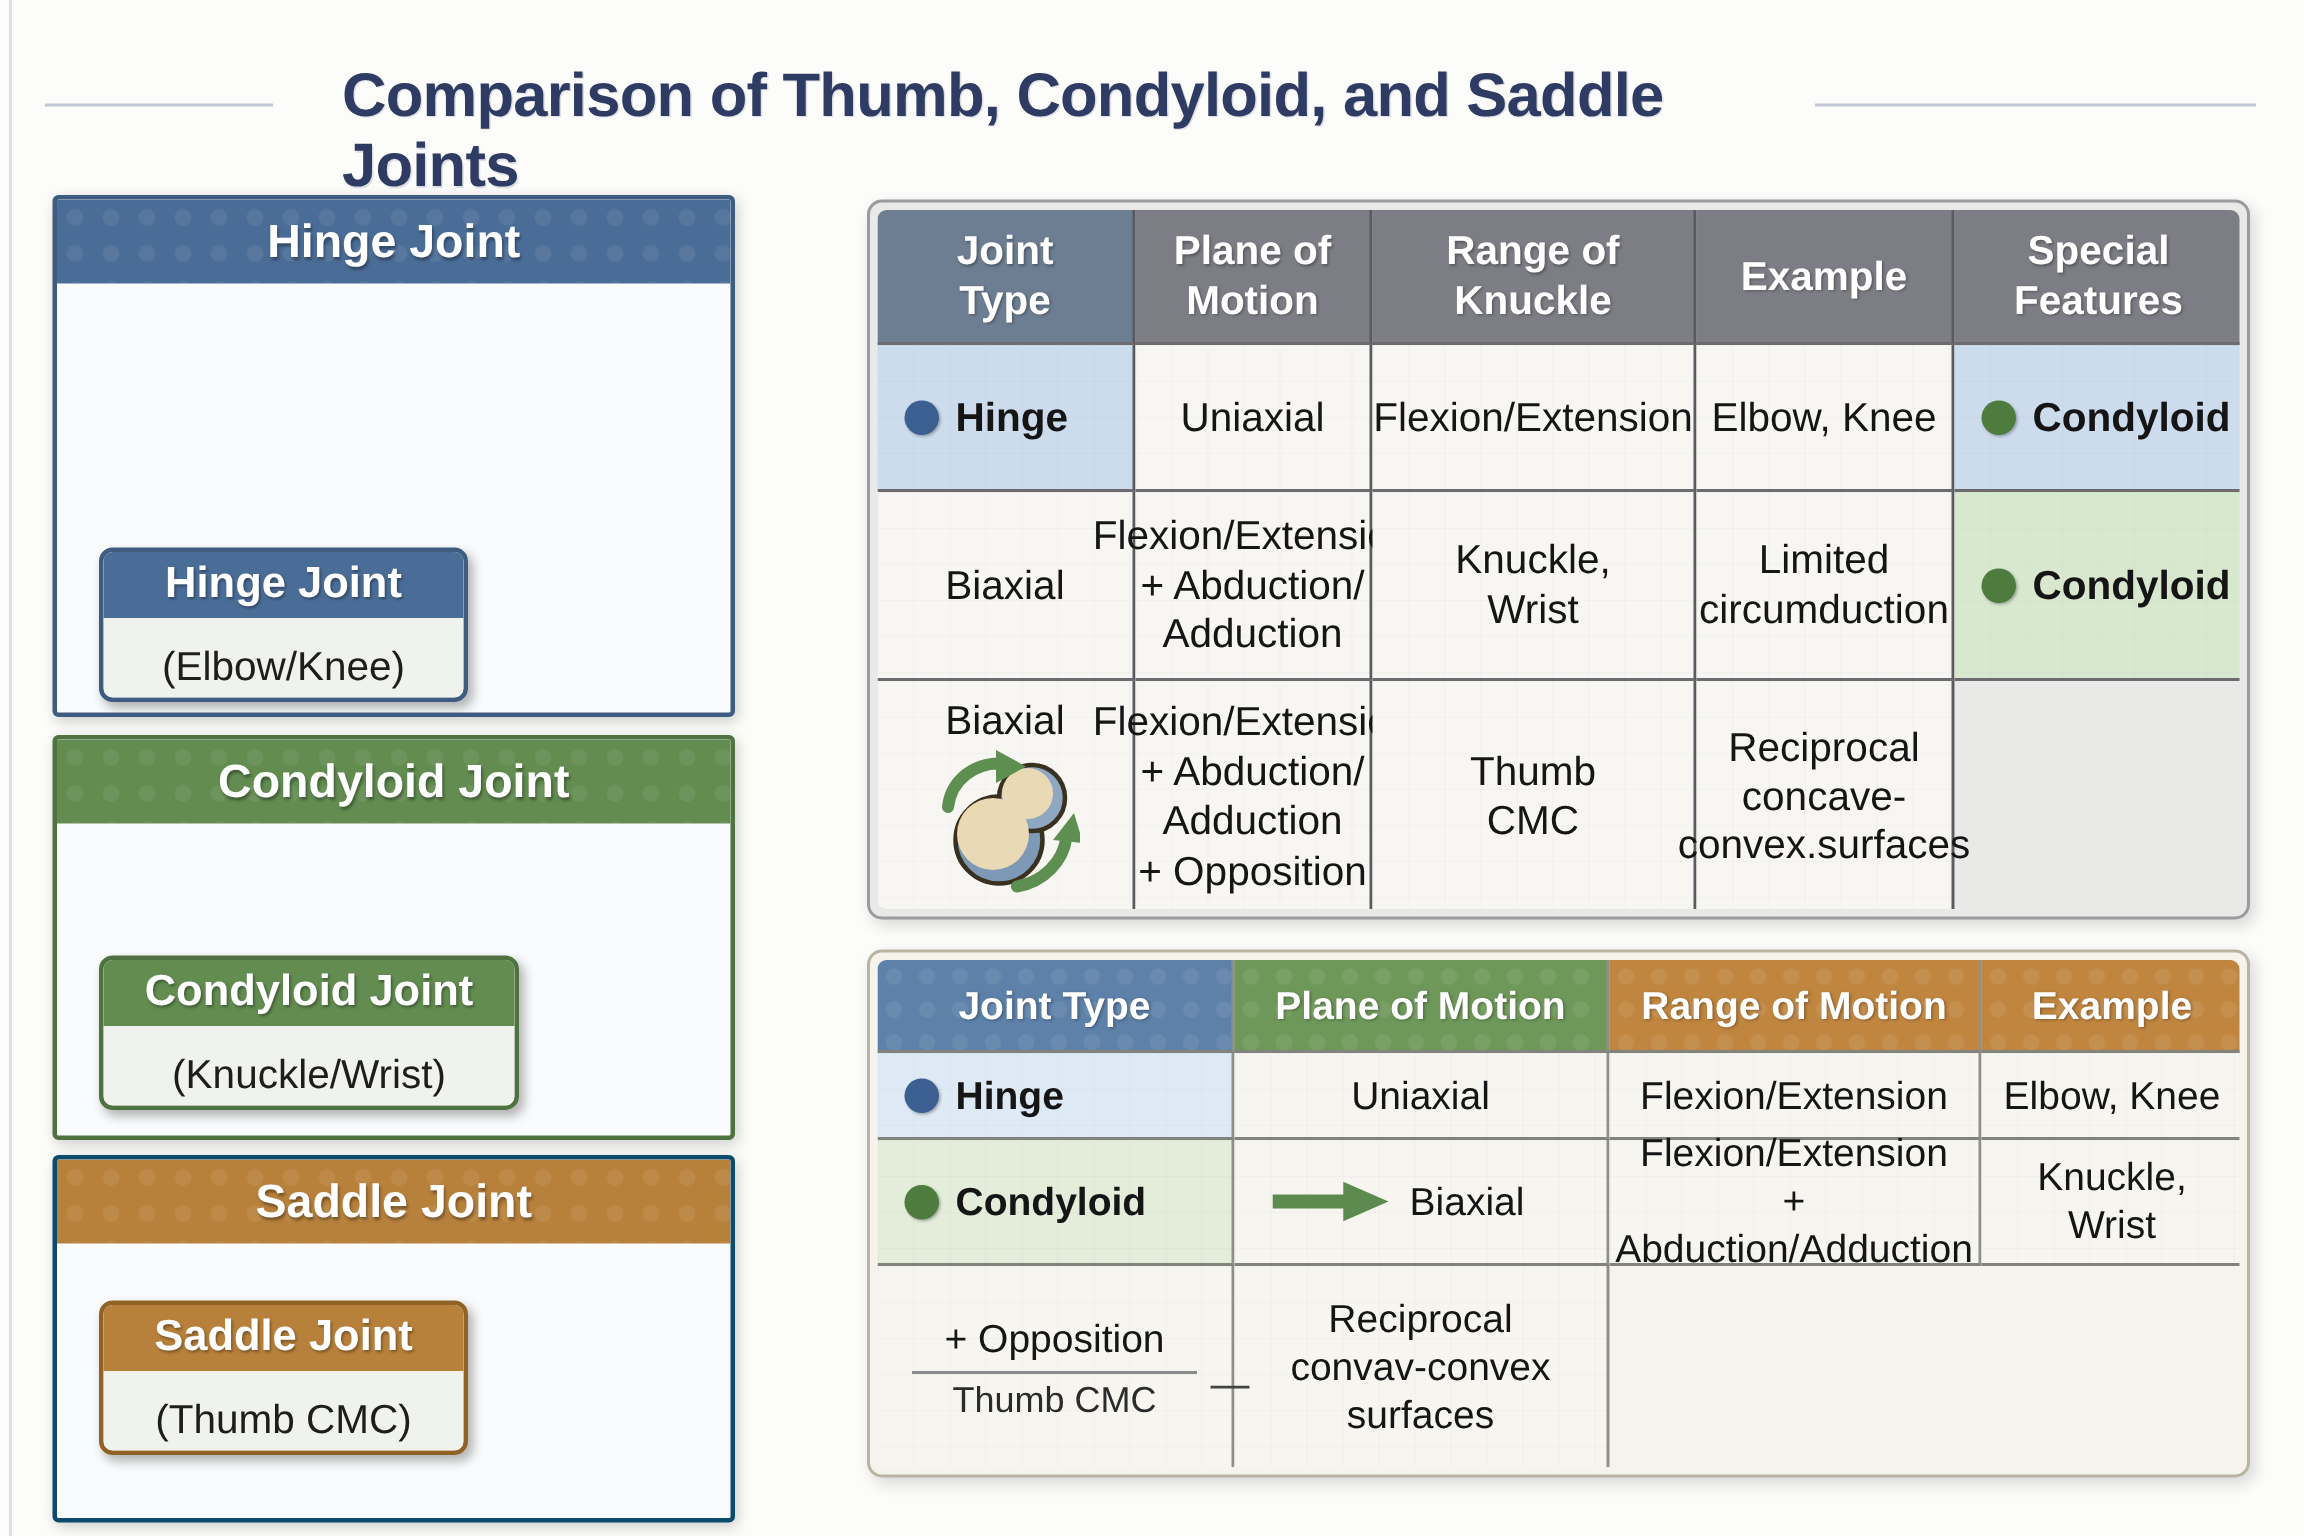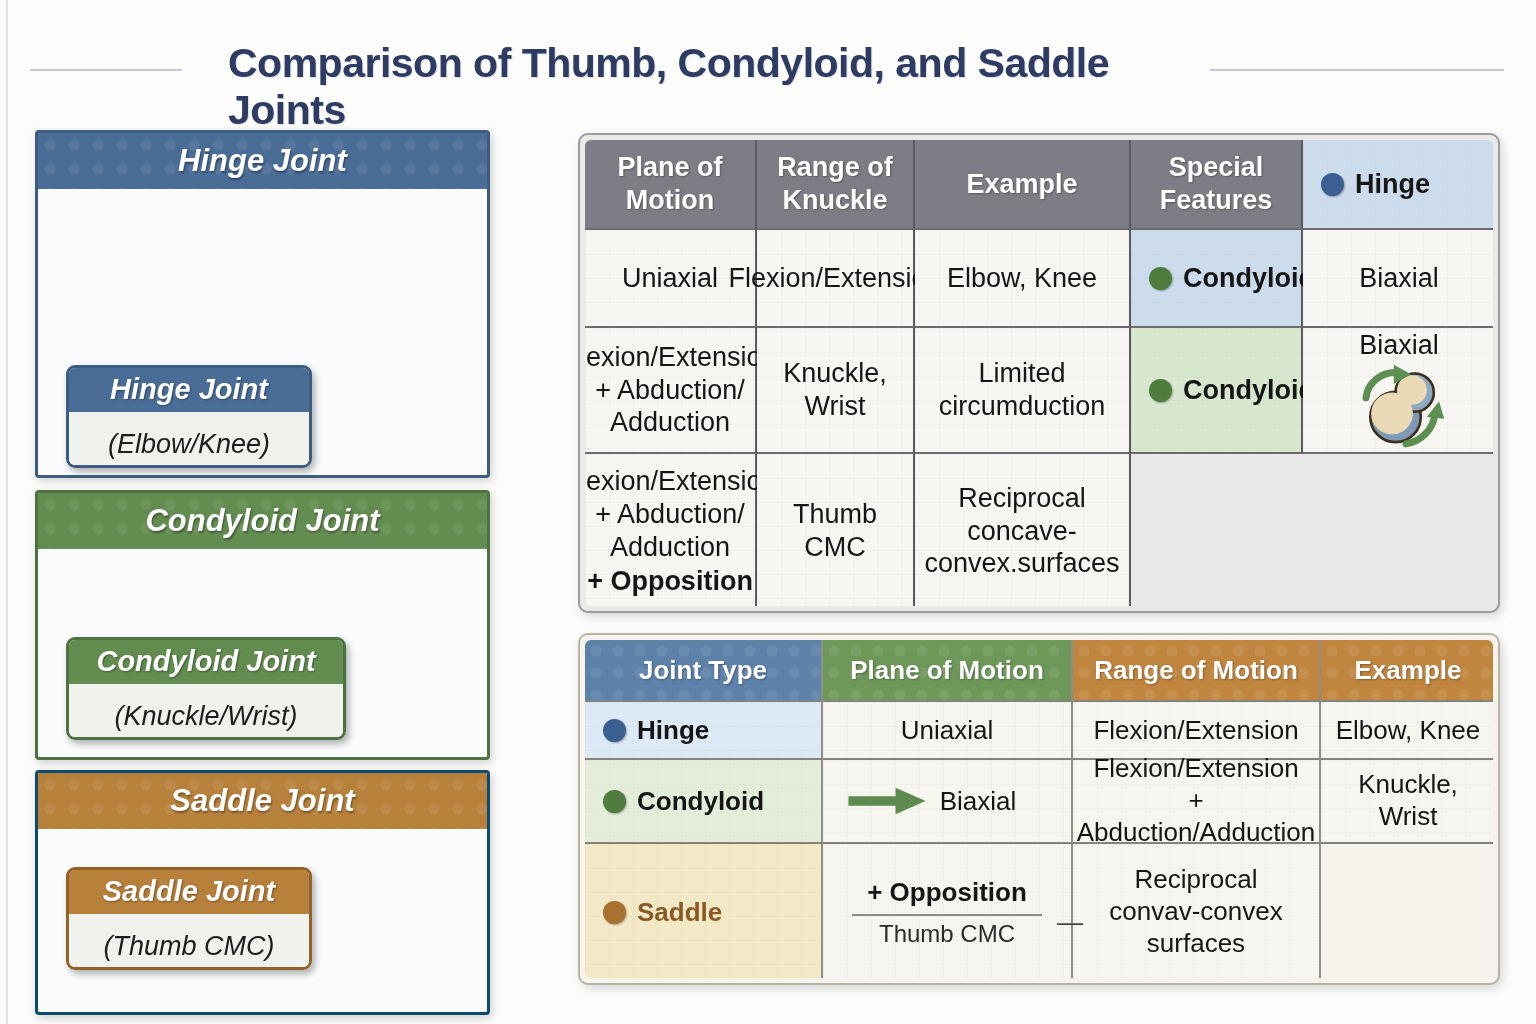--- a/index.html
+++ b/index.html
@@ -9,21 +9,21 @@
 
   
   .title { position:absolute; left:228px; top:40px; width:1000px; font-size:41px; font-weight:700;
            letter-spacing:-0.5px; color:#2e3b63; text-shadow:1px 1px 0 rgba(46,59,99,.15); }
   .title-line { position:absolute; top:69px; height:2px; background:#c2c8d2; }
   .title-line.left  { left:30px;  width:152px; }
   .title-line.right { left:1210px; width:294px; }
 
   
   .panel { position:absolute; left:35px; width:455px; border-radius:4px; overflow:hidden;
-           box-shadow:2px 3px 9px rgba(0,0,0,.18); background:#fafbfc;font-style:italic; }
+           box-shadow:2px 3px 9px rgba(0,0,0,.18); background:#fafbfc; }
   .panel-hd { height:56px; display:flex; align-items:center; justify-content:center;
               color:#fff; font-size:31px; font-weight:700; text-shadow:1px 2px 2px rgba(0,0,0,.35);
               background-image:radial-gradient(circle, rgba(255,255,255,.07) 5px, transparent 6px);
               background-size:24px 24px; }
   .panel-body { position:relative; width:100%;
               background-image:linear-gradient(rgba(110,140,180,.09) 1px, transparent 1px),
                                linear-gradient(90deg, rgba(110,140,180,.09) 1px, transparent 1px);
               background-size:27px 27px; background-color:#fafbfd; }
   .panel-body svg { position:absolute; inset:0; width:100%; height:100%; }
   #panel-hinge     { top:130px; height:348px; border:3px solid #3e5b80; }
@@ -77,21 +77,21 @@
   .hd2.c-orange { background-color:#c0853f !important; }
   .jt { flex-direction:row; gap:11px; font-weight:700; font-size:29px; justify-content:flex-start;
         padding-left:18px; }
   .bg-blue  { background-color:#ccdcec !important; }
   .bg-blue2 { background-color:#dde9f4 !important; }
   .bg-green { background-color:#d8e8ce !important; }
   .bg-green2{ background-color:#e4edda !important; }
   .bg-cream { background-color:#f4e9c7 !important; }
   .dot { width:23px; height:23px; border-radius:50%; flex:0 0 auto; box-shadow:1px 1px 2px rgba(0,0,0,.3); }
   .pre { white-space:pre-line; line-height:1.22; }
-  .bold-line { font-weight:700; }
+  .bold-line { font-weight:400; }
   .saddle-text { color:#8a5a24; }
   .range-split { display:flex; flex-direction:column; align-items:center; gap:2px; }
   .opp-rule { width:190px; height:2px; background:#8b8b8b; margin:6px 0 4px; }
   .thumb-sub { font-size:24px; color:#2b2b2b; }
   .plane-flex { flex-direction:row; gap:8px; }
   .mini-icon { width:100px; height:100px; margin-top:2px; }
   .arrow-svg { width:88px; height:32px; margin-left:-34px; flex:0 0 auto; }
   .stray-dash { position:absolute; left:-16px; top:46%; font-size:26px; color:#444; z-index:3; }
 </style>
 </head>
@@ -156,20 +156,22 @@
       </svg>
       <div class="label-box" id="label-saddle">
         <div class="lb-title">Saddle Joint</div>
         <div class="lb-sub">(Thumb CMC)</div>
       </div>
     </div>
   </div>
 
   <div class="tbl-wrap" id="table1">
     <div class="grid">
+      <div class="cell hd1 first pre">Joint
+Type</div>
       <div class="cell hd1 pre">Plane of
 Motion</div>
       <div class="cell hd1 pre">Range of
 Knuckle</div>
       <div class="cell hd1 pre">Example</div>
       <div class="cell hd1 pre last-col">Special
 Features</div>
 
       <div class="cell jt bg-blue">
         <span class="dot" style="background-color: rgb(58, 95, 144);"></span>
@@ -248,24 +250,20 @@
         <svg class="arrow-svg" viewBox="0 0 92 34">
           <path d="M4 12 L54 12 L54 3 L86 17 L54 31 L54 22 L4 22 Z" fill="#5d8a4e"></path>
         </svg>
         <span>Biaxial</span>
       </div>
       <div class="cell pre">Flexion/Extension
 + Abduction/Adduction</div>
       <div class="cell pre last-col">Knuckle,
 Wrist</div>
 
-      <div class="cell jt bg-cream last-row">
-        <span class="dot" style="background-color: rgb(169, 113, 47);"></span>
-        <span class="saddle-text">Saddle</span>
-      </div>
       <div class="cell last-row">
         <span class="bold-line">+ Opposition</span>
         <span class="opp-rule"></span>
         <span class="thumb-sub">Thumb CMC</span>
       </div>
       <div class="cell pre last-col last-row">
         <span class="stray-dash">—</span>
         <span class="pre">Reciprocal
 convav-convex
 surfaces</span>

